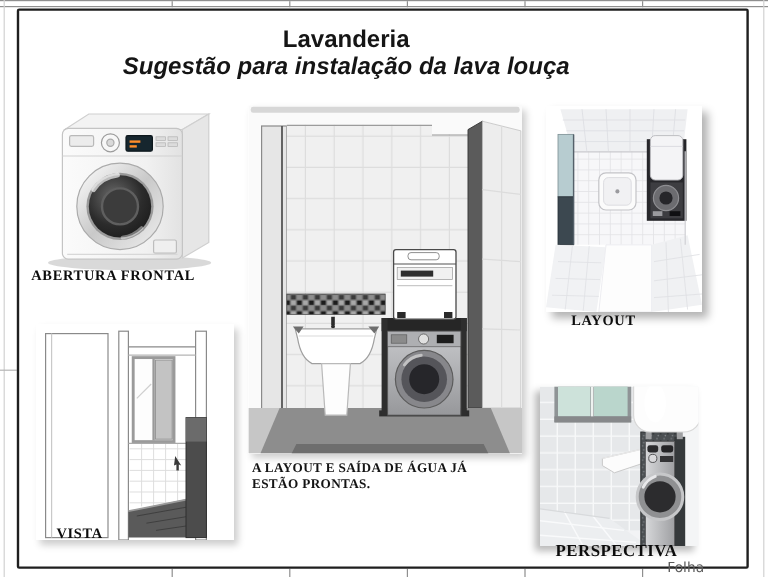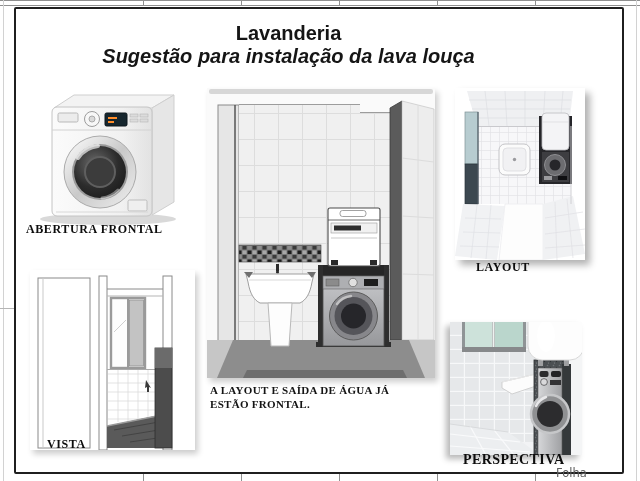--- a/index.html
+++ b/index.html
@@ -182,21 +182,21 @@
         <line x1="121" y1="132" x2="173" y2="132" stroke="#4a4a4a" stroke-width=".8"></line>
         <rect x="124" y="135" width="46" height="10" fill="#f1f1f1" stroke="#9a9a9a" stroke-width=".6"></rect>
         <rect x="127" y="137.5" width="27" height="5" fill="#2e2e2e"></rect>
         <line x1="124" y1="150" x2="170" y2="150" stroke="#c9c9c9"></line>
         <rect x="124" y="172" width="7" height="5" fill="#2a2a2a"></rect>
         <rect x="163" y="172" width="7" height="5" fill="#2a2a2a"></rect>
       </svg>
     </div>
     <div class="note" style="left:194px;top:375px;width:210px;">
       <div>A LAYOUT E SAÍDA DE ÁGUA JÁ</div>
-      <div>ESTÃO FRONTAL.</div>
+      <div>ESTÃO PRONTAS.</div>
     </div>
 
     <div class="fig shadow-r" style="left:439px;top:79px;width:130px;height:172px;">
       <svg width="130" height="172" viewBox="0 0 130 172">
         <defs>
           <pattern id="ltile" width="9" height="9" patternUnits="userSpaceOnUse">
             <rect width="9" height="9" fill="#f7f7f9"></rect>
             <rect x="8.3" width="0.7" height="9" fill="#e3e3e7"></rect>
             <rect y="8.3" width="9" height="0.7" fill="#e3e3e7"></rect>
           </pattern>

